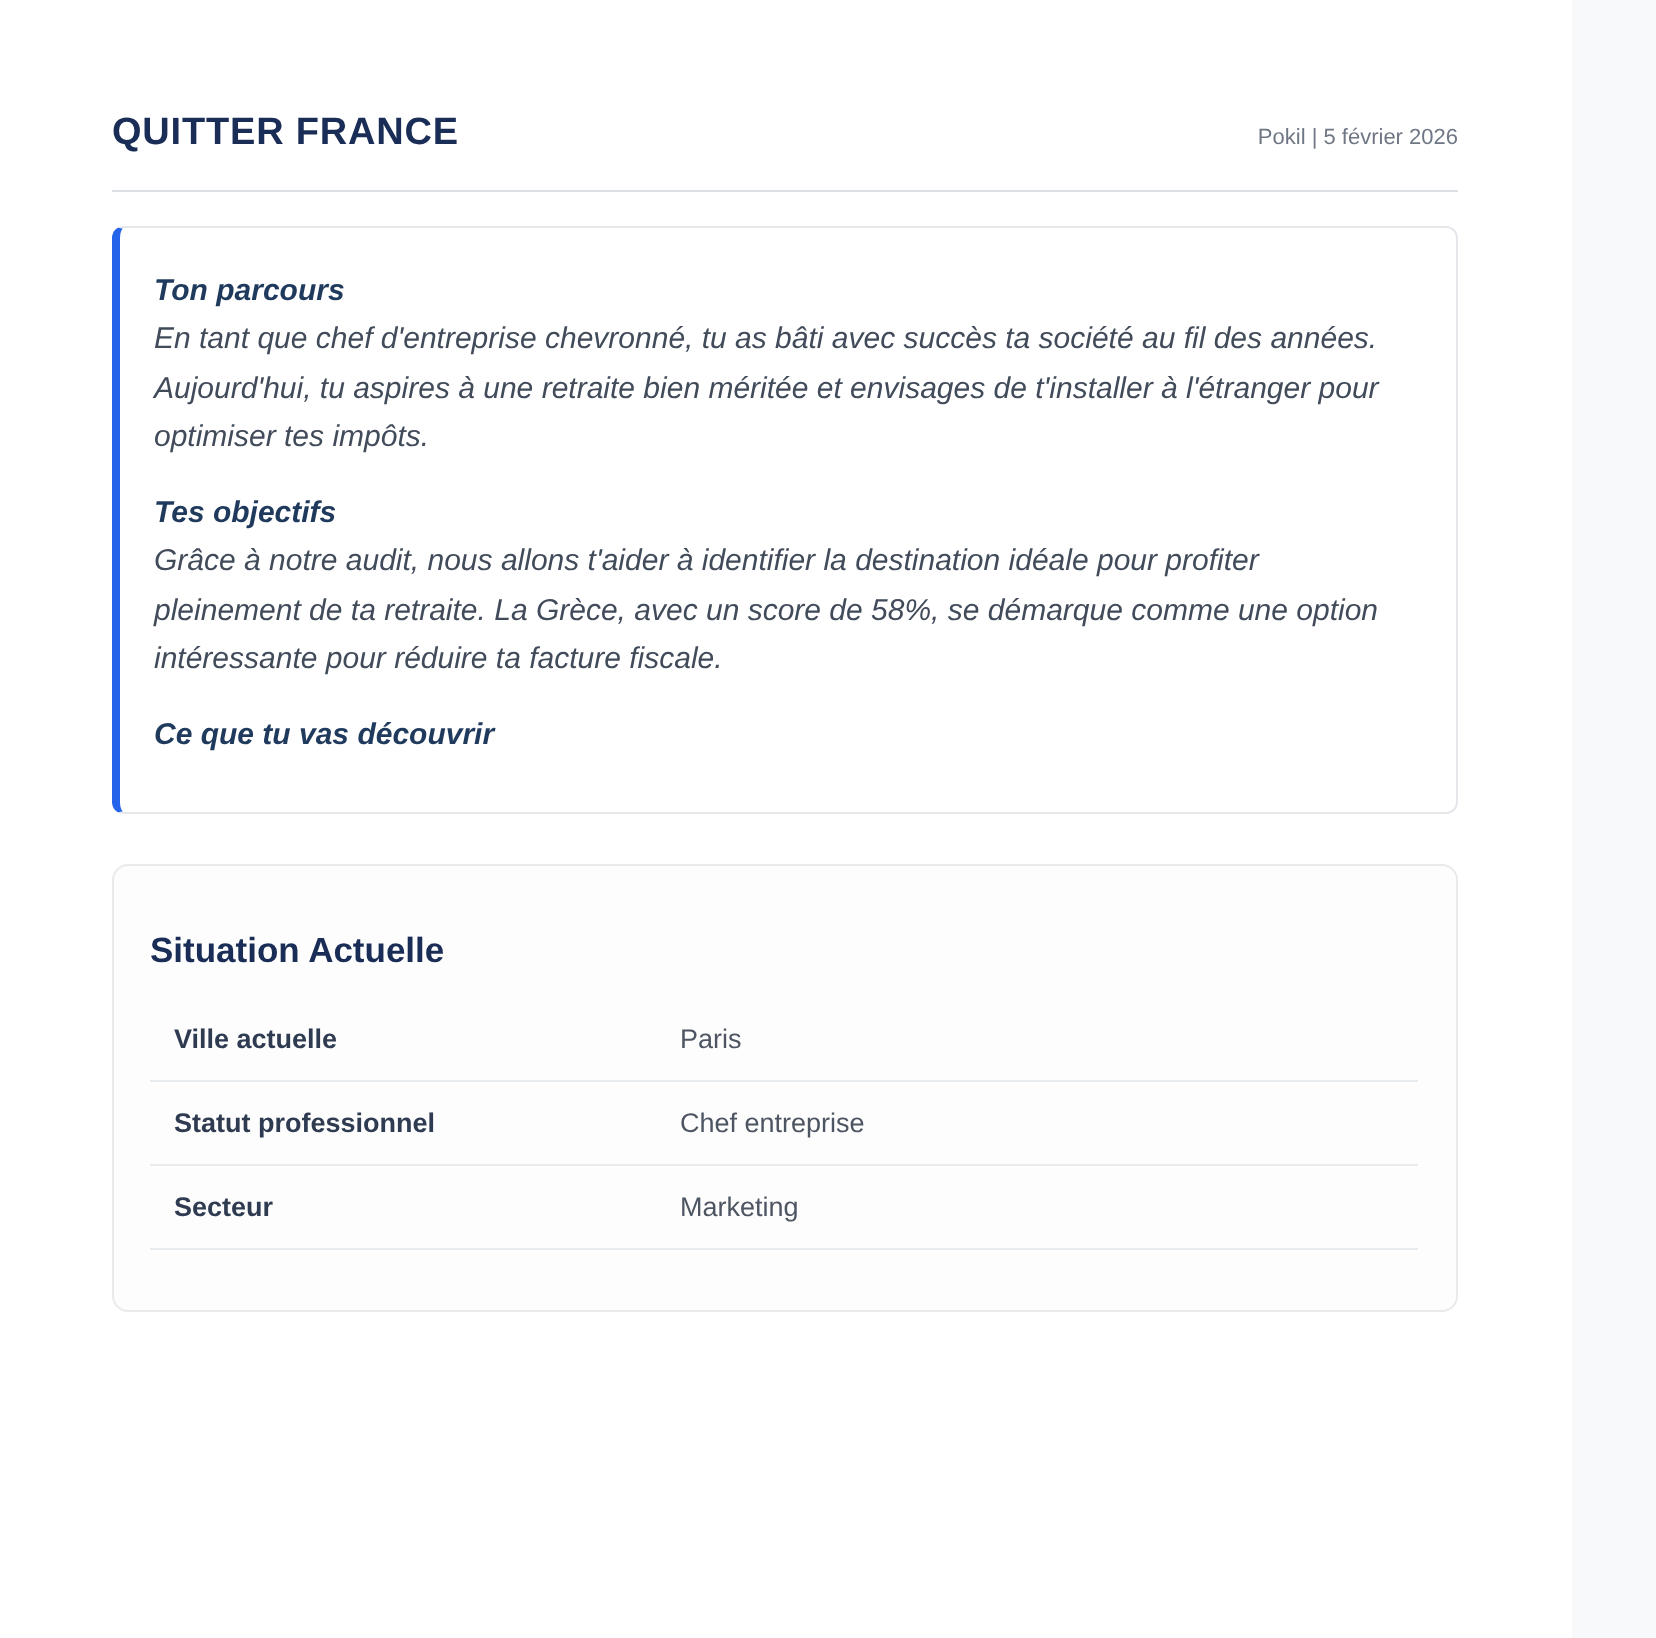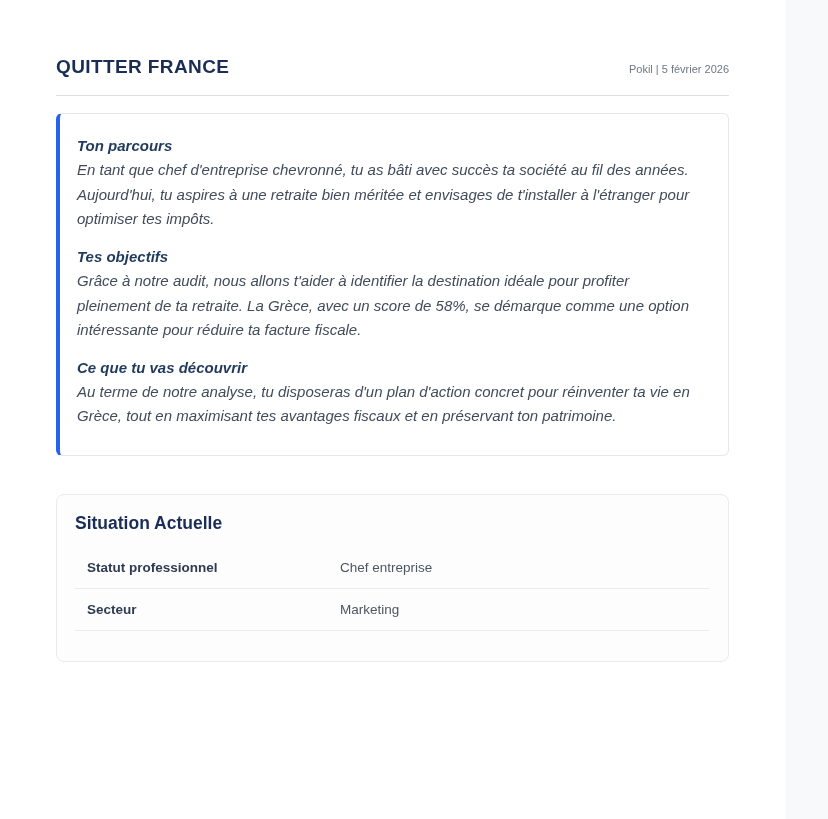--- a/index.html
+++ b/index.html
@@ -64,25 +64,25 @@
     color: #1f3a5c;
     line-height: 1.63;
   }
   .callout-body {
     font-size: 15px;
     color: #414b5a;
     line-height: 1.63;
   }
   
   .card {
-    margin-top: 38px;
+    margin-top: 25px;
     border: 1px solid #e8eaec;
     border-radius: 8px;
     background: #fdfdfd;
-    padding: 18px 19px 30px 18px;
+    padding: 32px 19px 30px 18px;
   }
   .card-title {
     font-size: 17.5px;
     font-weight: 700;
     color: #1a2d57;
     margin-bottom: 13px;
   }
   .row {
     display: flex;
     align-items: center;
@@ -116,26 +116,29 @@
       <div class="callout-group">
         <div class="callout-heading">Ton parcours</div>
         <div class="callout-body">En tant que chef d'entreprise chevronné, tu as bâti avec succès ta société au fil des années. Aujourd'hui, tu aspires à une retraite bien méritée et envisages de t'installer à l'étranger pour optimiser tes impôts.</div>
       </div>
       <div class="callout-group">
         <div class="callout-heading">Tes objectifs</div>
         <div class="callout-body">Grâce à notre audit, nous allons t'aider à identifier la destination idéale pour profiter pleinement de ta retraite. La Grèce, avec un score de 58%, se démarque comme une option intéressante pour réduire ta facture fiscale.</div>
       </div>
       <div class="callout-group">
         <div class="callout-heading">Ce que tu vas découvrir</div>
-        <div class="callout-body">Au terme de notre analyse, tu disposeras d'un plan d'action concret pour réinventer ta vie en Grèce, tout en maximisant tes avantages fiscaux et en préservant ton patrimoine.</div>
       </div>
     </div>
 
     <div class="card">
       <div class="card-title">Situation Actuelle</div>
+      <div class="row">
+        <div class="row-label">Ville actuelle</div>
+        <div class="row-value">Paris</div>
+      </div>
       <div class="row">
         <div class="row-label">Statut professionnel</div>
         <div class="row-value">Chef entreprise</div>
       </div>
       <div class="row">
         <div class="row-label">Secteur</div>
         <div class="row-value">Marketing</div>
       </div>
     </div>
 

